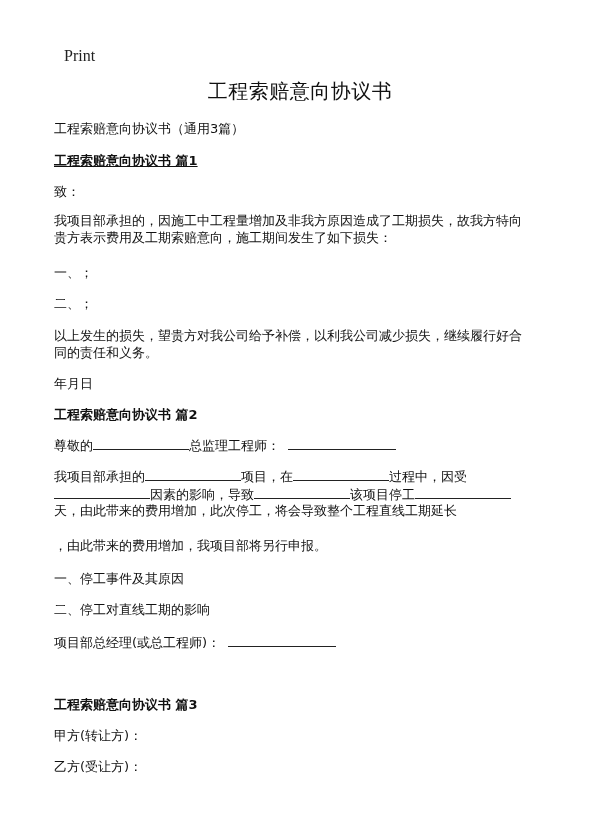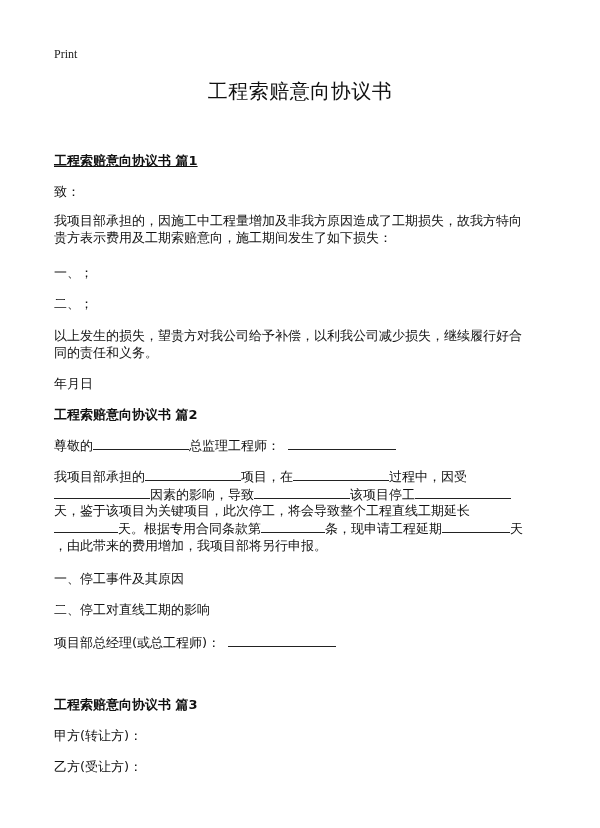--- a/index.html
+++ b/index.html
@@ -15,23 +15,23 @@
       color: #111111;
       font-family: "DejaVu Sans", "Liberation Sans", sans-serif;
     }
     .page {
       position: absolute;
       left: 0; top: 0;
       width: 600px; height: 828px;
     }
     .print-link {
       position: absolute;
-      left: 54px; top: 47px;
+      left: 64px; top: 47px;
       font-family: "Liberation Serif", "DejaVu Serif", serif;
-      font-size: 12px;
+      font-size: 16px;
       color: #222;
       text-decoration: none;
     }
     .doc-title {
       position: absolute;
       left: 0; top: 78px;
       width: 600px;
       text-align: center;
       font-size: 20px;
       font-weight: normal;
@@ -59,20 +59,21 @@
   </style>
 </head>
 <body>
 
 <div class="page">
 
   <a class="print-link">Print</a>
 
   <h1 class="doc-title">工程索赔意向协议书</h1>
 
+  <p class="line" style="top:120px;">工程索赔意向协议书（通用3篇）</p>
 
   <p class="line heading" style="top:152px;text-decoration:underline;">工程索赔意向协议书 篇1</p>
   <p class="line" style="top:183px;">致：</p>
   <p class="line" style="top:212px;">我项目部承担的，因施工中工程量增加及非我方原因造成了工期损失，故我方特向</p>
   <p class="line" style="top:229px;">贵方表示费用及工期索赔意向，施工期间发生了如下损失：</p>
   <p class="line" style="top:264px;">一、；</p>
   <p class="line" style="top:295px;">二、；</p>
   <p class="line" style="top:327px;">以上发生的损失，望贵方对我公司给予补偿，以利我公司减少损失，继续履行好合</p>
   <p class="line" style="top:344px;">同的责任和义务。</p>
   <p class="line" style="top:375px;">年月日</p>
@@ -84,25 +85,22 @@
   </p>
 
   <p class="line" style="top:467px;">
     <span>我项目部承担的</span><span class="blank" style="width:96px;"></span><span>项目，在</span><span class="blank" style="width:96px;"></span><span>过程中，因受</span>
   </p>
 
   <p class="line" style="top:485px;">
     <span class="blank" style="width:96px;"></span><span>因素的影响，导致</span><span class="blank" style="width:96px;"></span><span>该项目停工</span><span class="blank" style="width:96px;"></span>
   </p>
 
-  <p class="line" style="top:502px;">天，鉴于该项目为关键项目，此次停工，将会导致整个工程直线工期延长</p>
+  <p class="line" style="top:502px;">天，由此带来的费用增加，此次停工，将会导致整个工程直线工期延长</p>
 
-  <p class="line" style="top:519px;">
-    <span class="blank" style="width:64px;"></span><span>天。根据专用合同条款第</span><span class="blank" style="width:64px;"></span><span>条，现申请工程延期</span><span class="blank" style="width:68px;"></span><span>天</span>
-  </p>
 
   <p class="line" style="top:537px;">，由此带来的费用增加，我项目部将另行申报。</p>
 
   <p class="line" style="top:570px;">一、停工事件及其原因</p>
   <p class="line" style="top:601px;">二、停工对直线工期的影响</p>
 
   <p class="line" style="top:633px;">
     <span>项目部总经理(或总工程师)：</span><span style="display:inline-block;width:8px;"></span><span class="blank" style="width:108px;"></span>
   </p>
 

